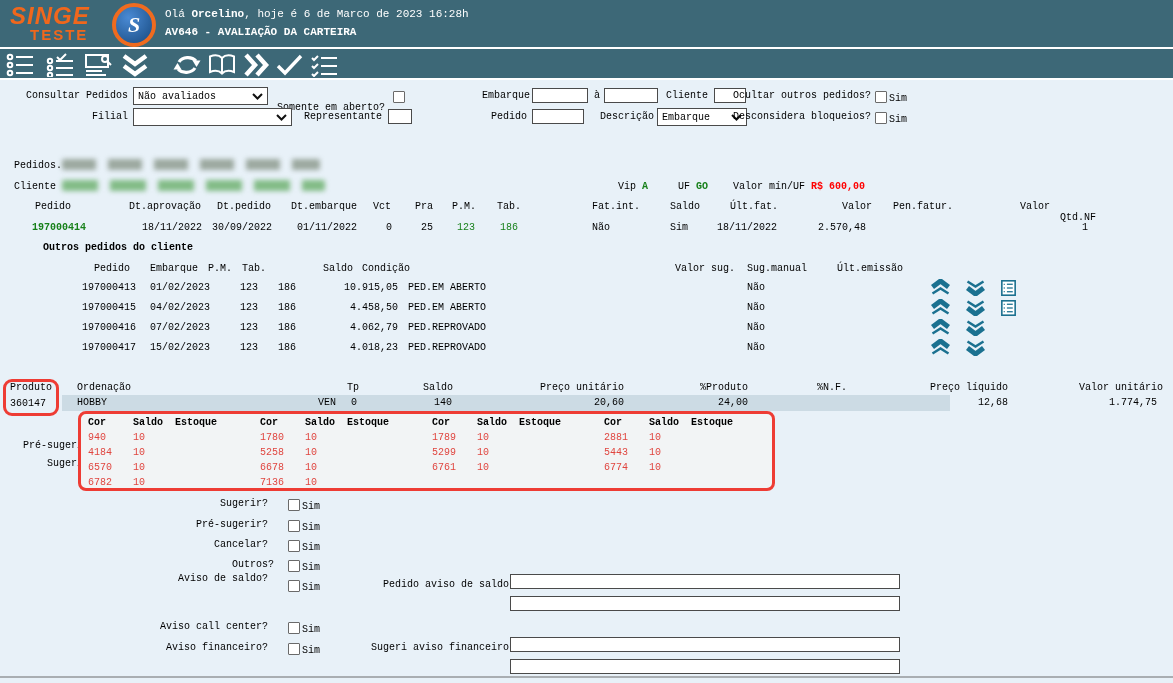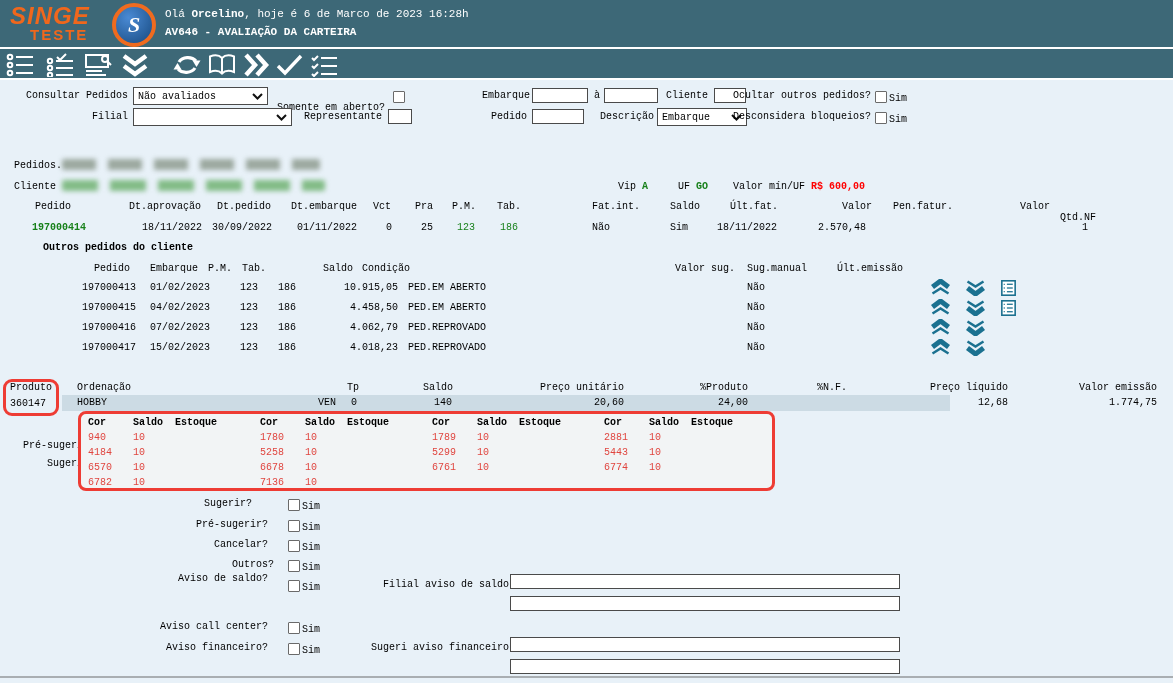--- a/index.html
+++ b/index.html
@@ -309,21 +309,21 @@
 
 <div class="rowband" style="left:62px;top:395px;width:888px;height:16px"></div>
 <div class="ab" style="left:10px;top:382px">Produto</div>
 <div class="ab" style="left:77px;top:382px">Ordenação</div>
 <div class="ab" style="left:347px;top:382px">Tp</div>
 <div class="ab" style="left:423px;top:382px">Saldo</div>
 <div class="ab" style="left:540px;top:382px">Preço unitário</div>
 <div class="ab" style="left:700px;top:382px">%Produto</div>
 <div class="ab" style="left:817px;top:382px">%N.F.</div>
 <div class="ab" style="left:930px;top:382px">Preço líquido</div>
-<div class="ab" style="left:1079px;top:382px">Valor emissão</div>
+<div class="ab" style="left:1079px;top:382px">Valor unitário</div>
 
 <div class="ab" style="left:10px;top:398px">360147</div>
 <div class="ab" style="left:77px;top:397px">HOBBY</div>
 <div class="ab" style="left:318px;top:397px">VEN</div>
 <div class="ab" style="left:351px;top:397px">0</div>
 <div class="ab" style="left:434px;top:397px">140</div>
 <div class="ab" style="left:594px;top:397px">20,60</div>
 <div class="ab" style="left:718px;top:397px">24,00</div>
 <div class="ab" style="left:978px;top:397px">12,68</div>
 <div class="ab" style="left:1109px;top:397px">1.774,75</div>
@@ -374,40 +374,40 @@
   <div class="gridcell redv" style="left:396px;top:48px">10</div>
   <div class="gridcell redv" style="left:523px;top:48px">6774</div>
   <div class="gridcell redv" style="left:568px;top:48px">10</div>
 
   <div class="gridcell redv" style="left:7px;top:63px">6782</div>
   <div class="gridcell redv" style="left:52px;top:63px">10</div>
   <div class="gridcell redv" style="left:179px;top:63px">7136</div>
   <div class="gridcell redv" style="left:224px;top:63px">10</div>
 </div>
 
-<div class="ab" style="left:204px;top:498px">Sugerir?</div>
+<div class="ab" style="left:220px;top:498px">Sugerir?</div>
 <div class="cb" style="left:288px;top:499px"></div>
 <div class="ab" style="left:302px;top:501px">Sim</div>
 
 <div class="ab" style="left:196px;top:519px">Pré-sugerir?</div>
 <div class="cb" style="left:288px;top:520px"></div>
 <div class="ab" style="left:302px;top:522px">Sim</div>
 
 <div class="ab" style="left:214px;top:539px">Cancelar?</div>
 <div class="cb" style="left:288px;top:540px"></div>
 <div class="ab" style="left:302px;top:542px">Sim</div>
 
 <div class="ab" style="left:232px;top:559px">Outros?</div>
 <div class="cb" style="left:288px;top:560px"></div>
 <div class="ab" style="left:302px;top:562px">Sim</div>
 
 <div class="ab" style="left:178px;top:573px">Aviso de saldo?</div>
 <div class="cb" style="left:288px;top:580px"></div>
 <div class="ab" style="left:302px;top:582px">Sim</div>
-<div class="ab" style="left:383px;top:579px">Filial aviso de saldo</div>
+<div class="ab" style="left:383px;top:579px">Pedido aviso de saldo</div>
 <input class="tb" style="left: 510px; top: 574px; width: 390px; height: 15px;">
 <input class="tb" style="left: 510px; top: 596px; width: 390px; height: 15px;">
 
 <div class="ab" style="left:160px;top:621px">Aviso call center?</div>
 <div class="cb" style="left:288px;top:622px"></div>
 <div class="ab" style="left:302px;top:624px">Sim</div>
 
 <div class="ab" style="left:166px;top:642px">Aviso financeiro?</div>
 <div class="cb" style="left:288px;top:643px"></div>
 <div class="ab" style="left:302px;top:645px">Sim</div>

